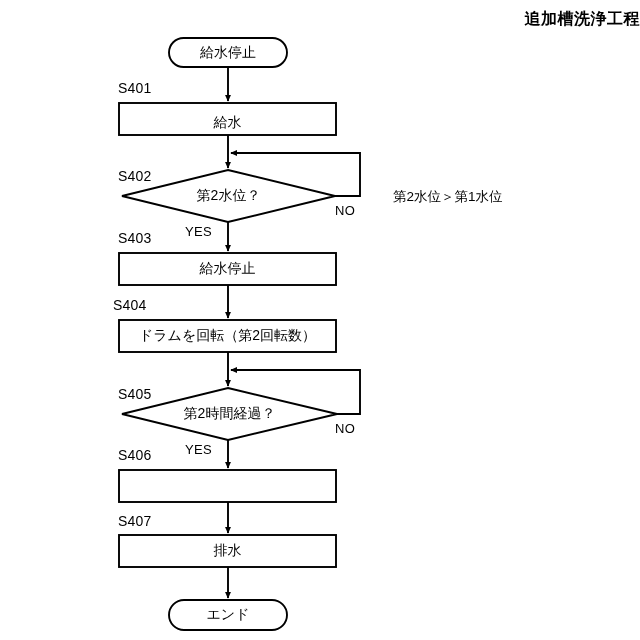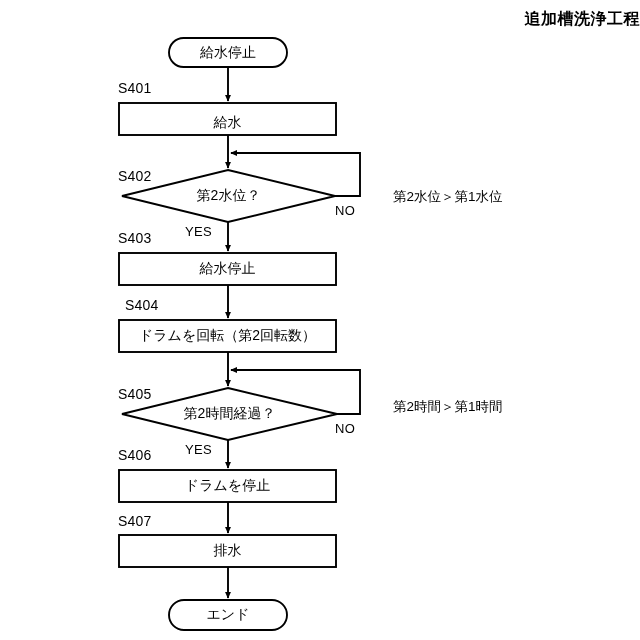--- a/index.html
+++ b/index.html
@@ -95,34 +95,32 @@
 
   <div class="txt title">追加槽洗浄工程</div>
 
   <div class="nodetext" style="left:169px;top:38px;width:118px;height:29px;">給水停止</div>
 
   <div class="nodetext" style="left:169px;top:600px;width:118px;height:30px;">エンド</div>
 
   <div class="txt steplabel" style="left:118px;top:80px;">S401</div>
   <div class="txt steplabel" style="left:118px;top:168px;">S402</div>
   <div class="txt steplabel" style="left:118px;top:230px;">S403</div>
-  <div class="txt steplabel" style="left:125px;top:297px;">S404</div>
+  <div class="txt steplabel" style="left:113px;top:297px;">S404</div>
   <div class="txt steplabel" style="left:118px;top:386px;">S405</div>
   <div class="txt steplabel" style="left:118px;top:447px;">S406</div>
   <div class="txt steplabel" style="left:118px;top:513px;">S407</div>
 
   <div class="nodetext" style="left:119px;top:103px;width:217px;height:40px;text-align:right;">給水</div>
   <div class="nodetext" style="left:122px;top:170px;width:213px;height:52px;">第2水位？</div>
   <div class="nodetext" style="left:119px;top:253px;width:217px;height:32px;">給水停止</div>
   <div class="nodetext" style="left:119px;top:320px;width:217px;height:32px;text-align:center;">ドラムを回転（第2回転数）</div>
   <div class="nodetext" style="left:122px;top:388px;width:215px;height:52px;">第2時間経過？</div>
-  <div class="nodetext" style="left:119px;top:470px;width:217px;height:32px;">ドラムを停止</div>
   <div class="nodetext" style="left:119px;top:535px;width:217px;height:32px;">排水</div>
 
   <div class="txt branch" style="left:185px;top:224px;">YES</div>
   <div class="txt branch" style="left:335px;top:203px;">NO</div>
   <div class="txt branch" style="left:185px;top:442px;">YES</div>
   <div class="txt branch" style="left:335px;top:421px;">NO</div>
 
   <div class="txt note" style="left:393px;top:188px;">第2水位＞第1水位</div>
-  <div class="txt note" style="left:393px;top:398px;">第2時間＞第1時間</div>
 
 </div>
 
 </body></html>

